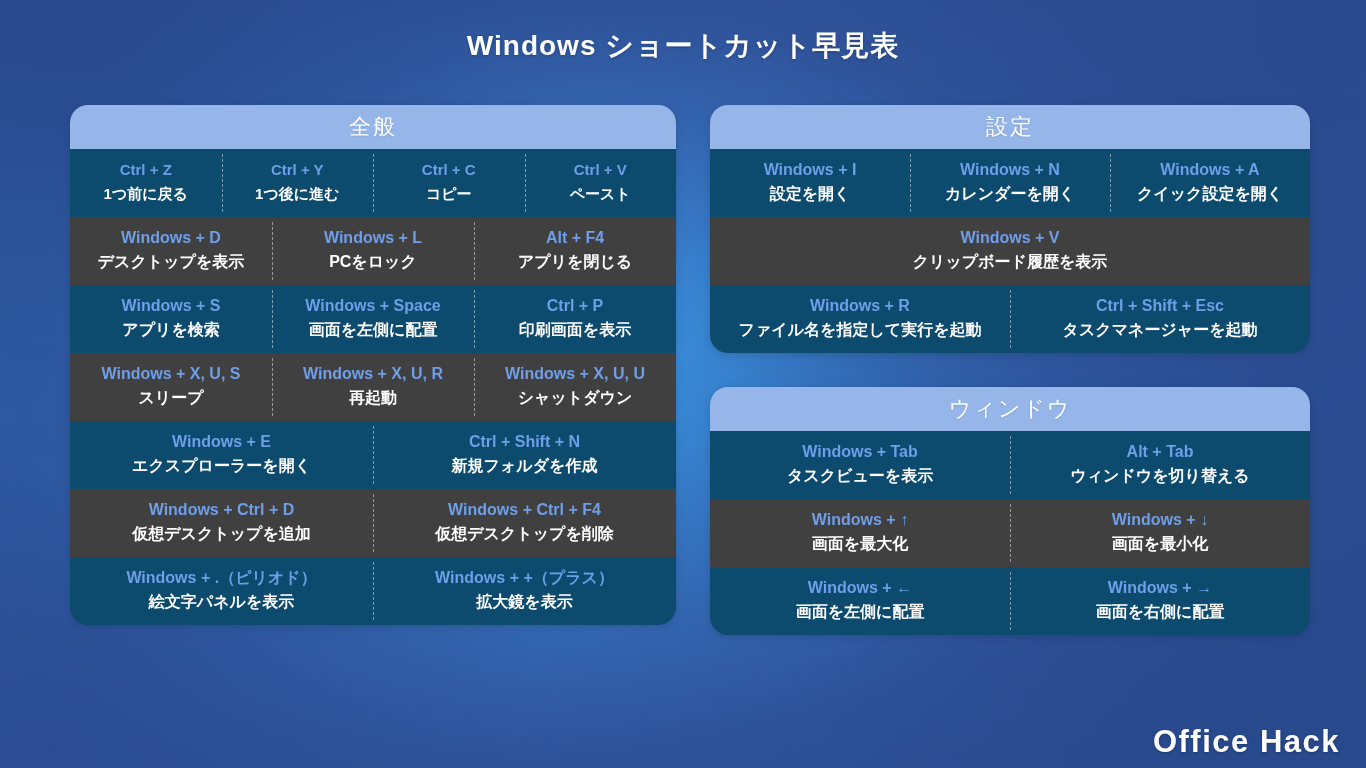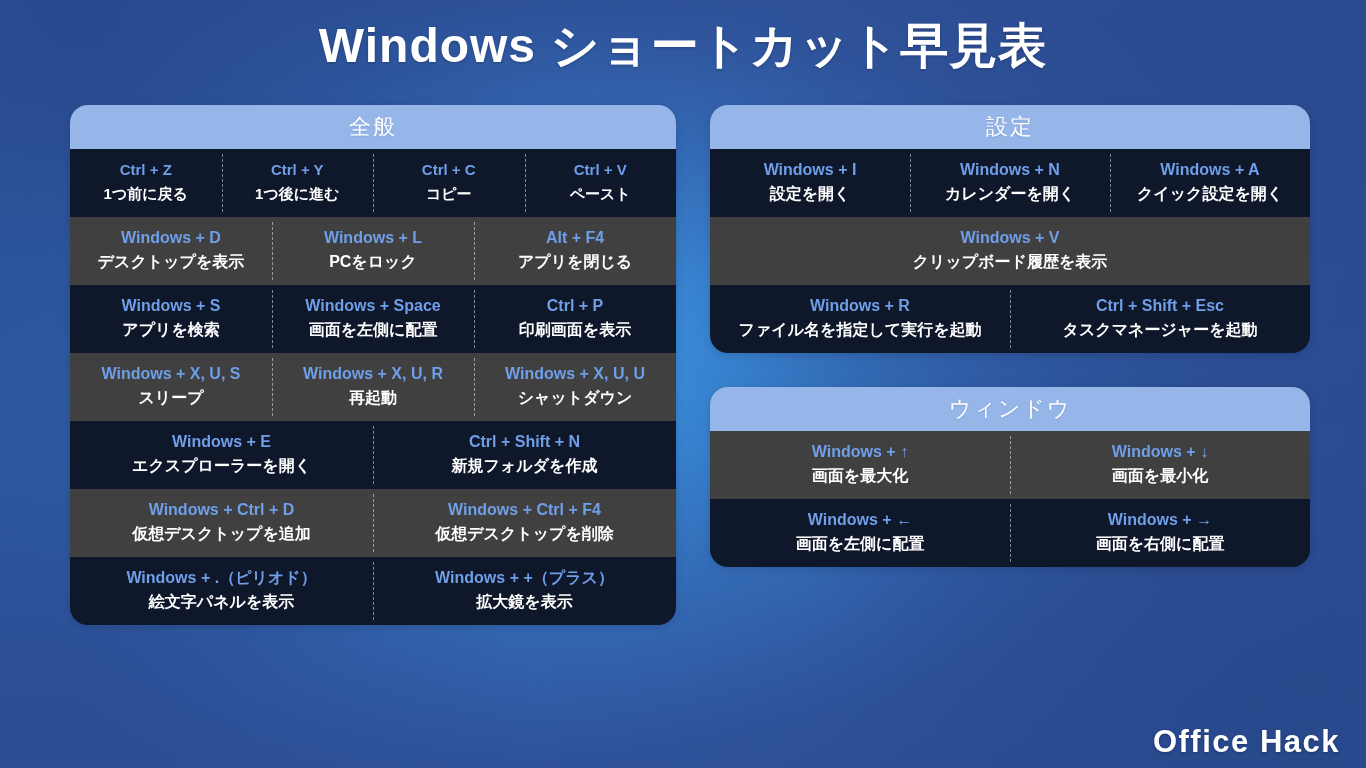--- a/index.html
+++ b/index.html
@@ -35,21 +35,21 @@
   }
 
   
   #title {
     position: absolute;
     top: 18px;
     left: 0;
     width: 1366px;
     text-align: center;
     color: #ffffff;
-    font-size: 48px;
+    font-size: 28px;
     font-weight: 700;
     letter-spacing: 1px;
     line-height: 56px;
     text-shadow: 0 1px 3px rgba(0,0,0,0.22);
     white-space: nowrap;
   }
 
   
   .col {
     position: absolute;
@@ -75,21 +75,21 @@
     letter-spacing: 2px;
     height: 44px;
     line-height: 44px;
     text-shadow: 0 1px 2px rgba(0,0,0,0.12);
   }
 
   .row {
     display: flex;
     width: 100%;
   }
-  .row.light { background: #0f172a; }
+  .row.light { background: #0c4a6e; }
   .row.dark  { background: #404040; }
 
   .cell {
     flex: 1 1 0;
     min-width: 0;
     padding: 9px 4px 11px;
     text-align: center;
     position: relative;
     display: flex;
     flex-direction: column;
@@ -268,20 +268,30 @@
           <div class="cell">
             <div class="keys">Ctrl + Shift + Esc</div>
             <div class="desc">タスクマネージャーを起動</div>
           </div>
         </div>
       </div>
   </div>
   <div class="card" id="card-window">
     <div class="card-header">ウィンドウ</div>
     <div id="rows-window">
+        <div class="row light r2">
+          <div class="cell">
+            <div class="keys">Windows + Tab</div>
+            <div class="desc">タスクビューを表示</div>
+          </div>
+          <div class="cell">
+            <div class="keys">Alt + Tab</div>
+            <div class="desc">ウィンドウを切り替える</div>
+          </div>
+        </div>
         <div class="row dark r2">
           <div class="cell">
             <div class="keys">Windows + ↑</div>
             <div class="desc">画面を最大化</div>
           </div>
           <div class="cell">
             <div class="keys">Windows + ↓</div>
             <div class="desc">画面を最小化</div>
           </div>
         </div>

